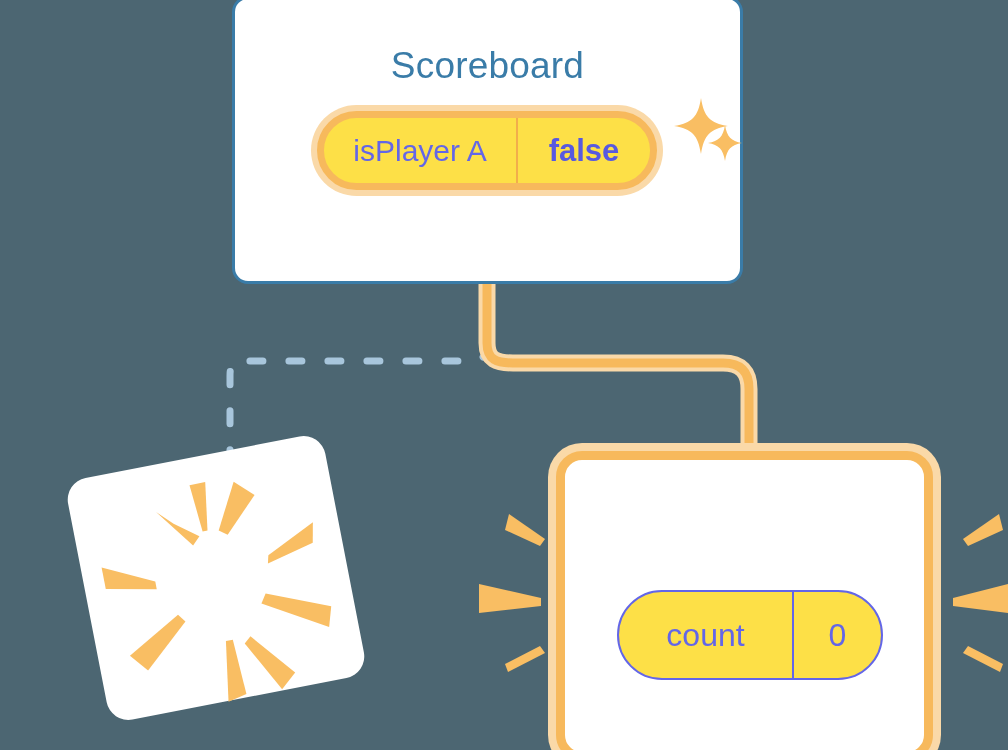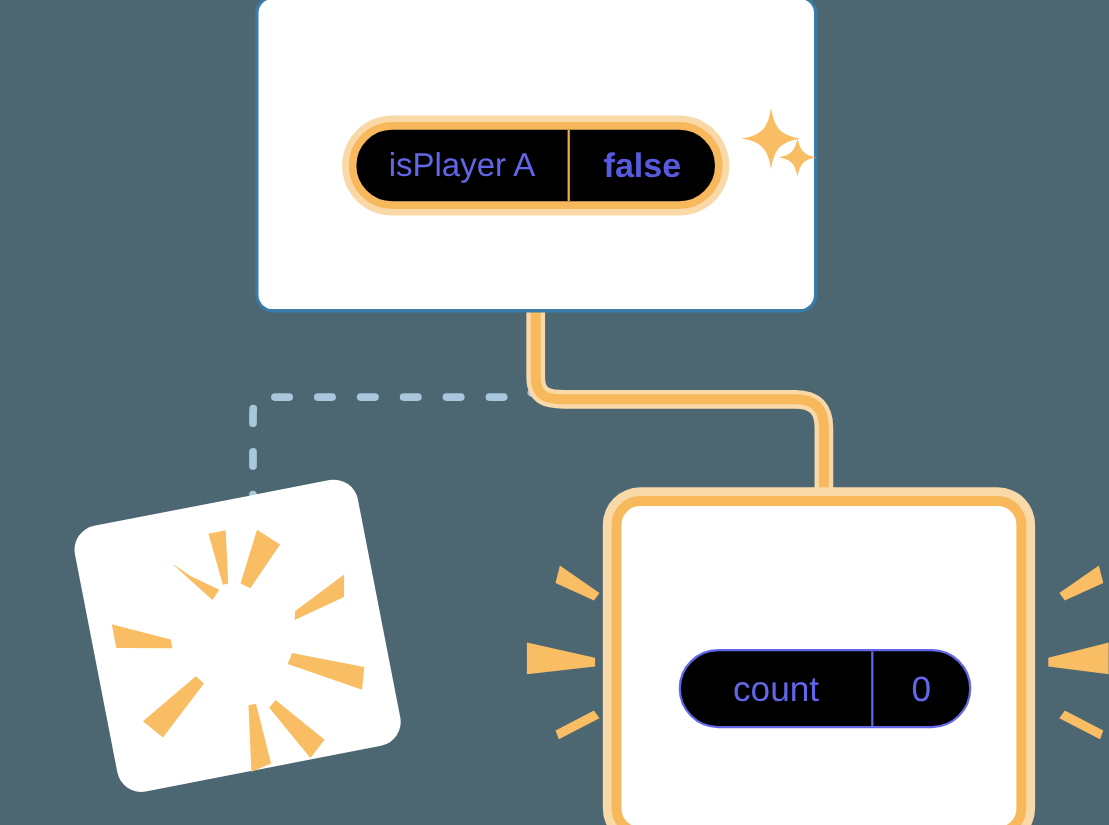--- a/index.html
+++ b/index.html
@@ -76,21 +76,21 @@
   }
   #counter-title {
     margin-top: 52px;
     font-size: 33px;
   }
 
   
   .pill {
     display: flex;
     align-items: stretch;
-    background: #000000;
+    background: #fde047;
     box-sizing: border-box;
     overflow: hidden;
   }
   .pill-label, .pill-value {
     display: flex;
     align-items: center;
     justify-content: center;
     white-space: nowrap;
     user-select: none;
   }
@@ -119,21 +119,21 @@
     color: #5759E0;
     font-weight: 700;
   }
 
   
   #counter-pill {
     position: absolute;
     left: 52px;
     top: 130px;
     width: 266px;
-    height: 72px;
+    height: 90px;
     border: 2px solid #6366E8;
     border-radius: 999px;
   }
   #counter-pill .pill-label {
     flex: 0 0 173px;
     font-size: 32px;
     color: #6366E8;
     font-weight: 400;
     border-right: 2px solid #6366E8;
   }
@@ -182,20 +182,21 @@
       <polygon points="479,584 541,598 541,606 479,613"></polygon>
       <polygon points="508,672 505,664 540,646 545,653"></polygon>
 
       <polygon points="999,514 963,539 968,546 1003,530"></polygon>
       <polygon points="1008,584 953,598 953,606 1008,613"></polygon>
       <polygon points="1000,672 1003,664 968,646 963,653"></polygon>
     </g>
   </svg>
 
   <div id="scoreboard-card" class="card">
+    <div id="scoreboard-title" class="card-title">Scoreboard</div>
 
     <div id="scoreboard-pill" class="pill">
       <div class="pill-label">isPlayer A</div>
       <div class="pill-value">false</div>
     </div>
   </div>
 
   <svg class="layer" viewBox="0 0 1008 750" width="1008" height="750">
     <g fill="#F9BE63">
       <path d="M 701 98 C 704 117 710 123 728 126 C 710 129 704 135 701 154 C 698 135 692 129 674 126 C 692 123 698 117 701 98 Z"></path>

